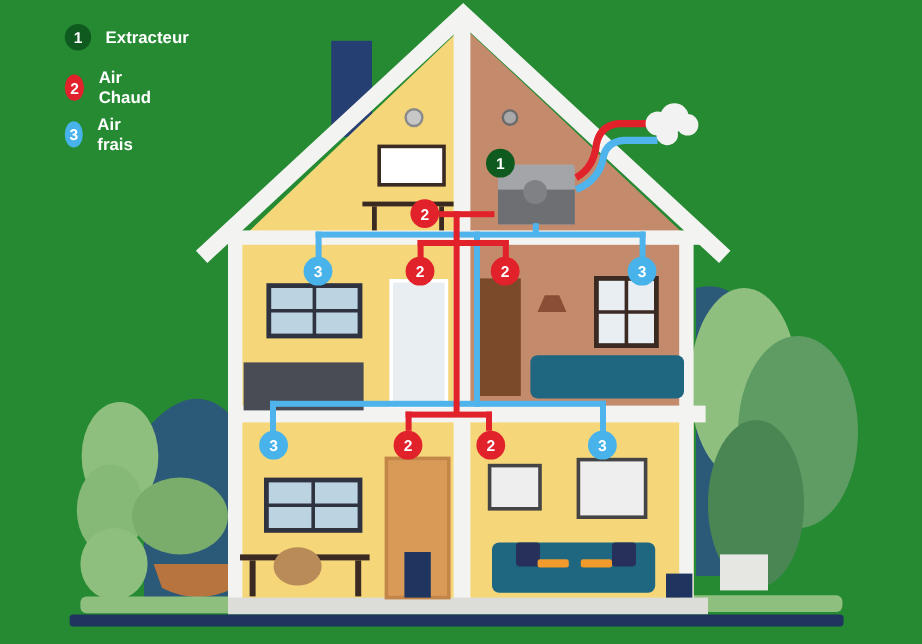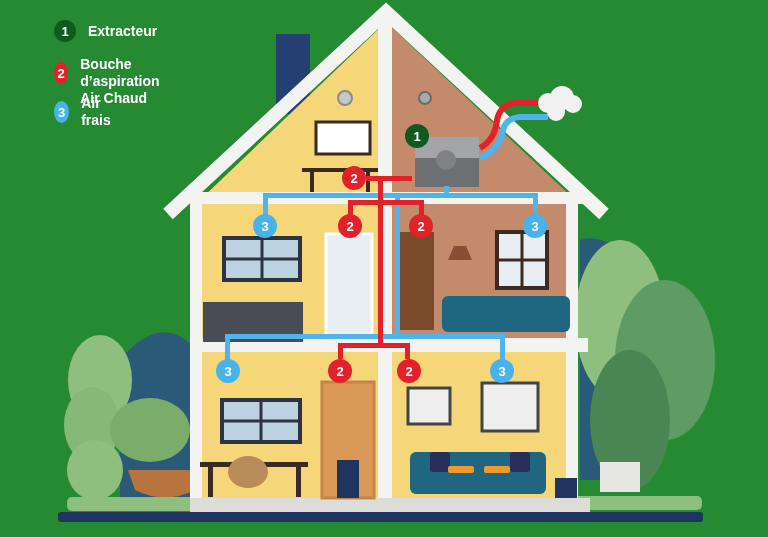--- a/index.html
+++ b/index.html
@@ -22,21 +22,20 @@
 <div class="abs legend">
   <div class="leg-row" style="left:0;top:0;">
     <div class="badge b1">1</div>
     <div class="leg-text" style="margin-top:3px;">
       <div>Extracteur</div>
     </div>
   </div>
   <div class="leg-row" style="left:0;top:36px;">
     <div class="badge b2" style="margin-top:6px;">2</div>
     <div class="leg-text">
-      <div>Bouche d’aspiration</div>
       <div>Air Chaud</div>
     </div>
   </div>
   <div class="leg-row" style="left:0;top:75px;">
     <div class="badge b3" style="margin-top:6px;">3</div>
     <div class="leg-text">
       <div>Air frais</div>
     </div>
   </div>
 </div>

